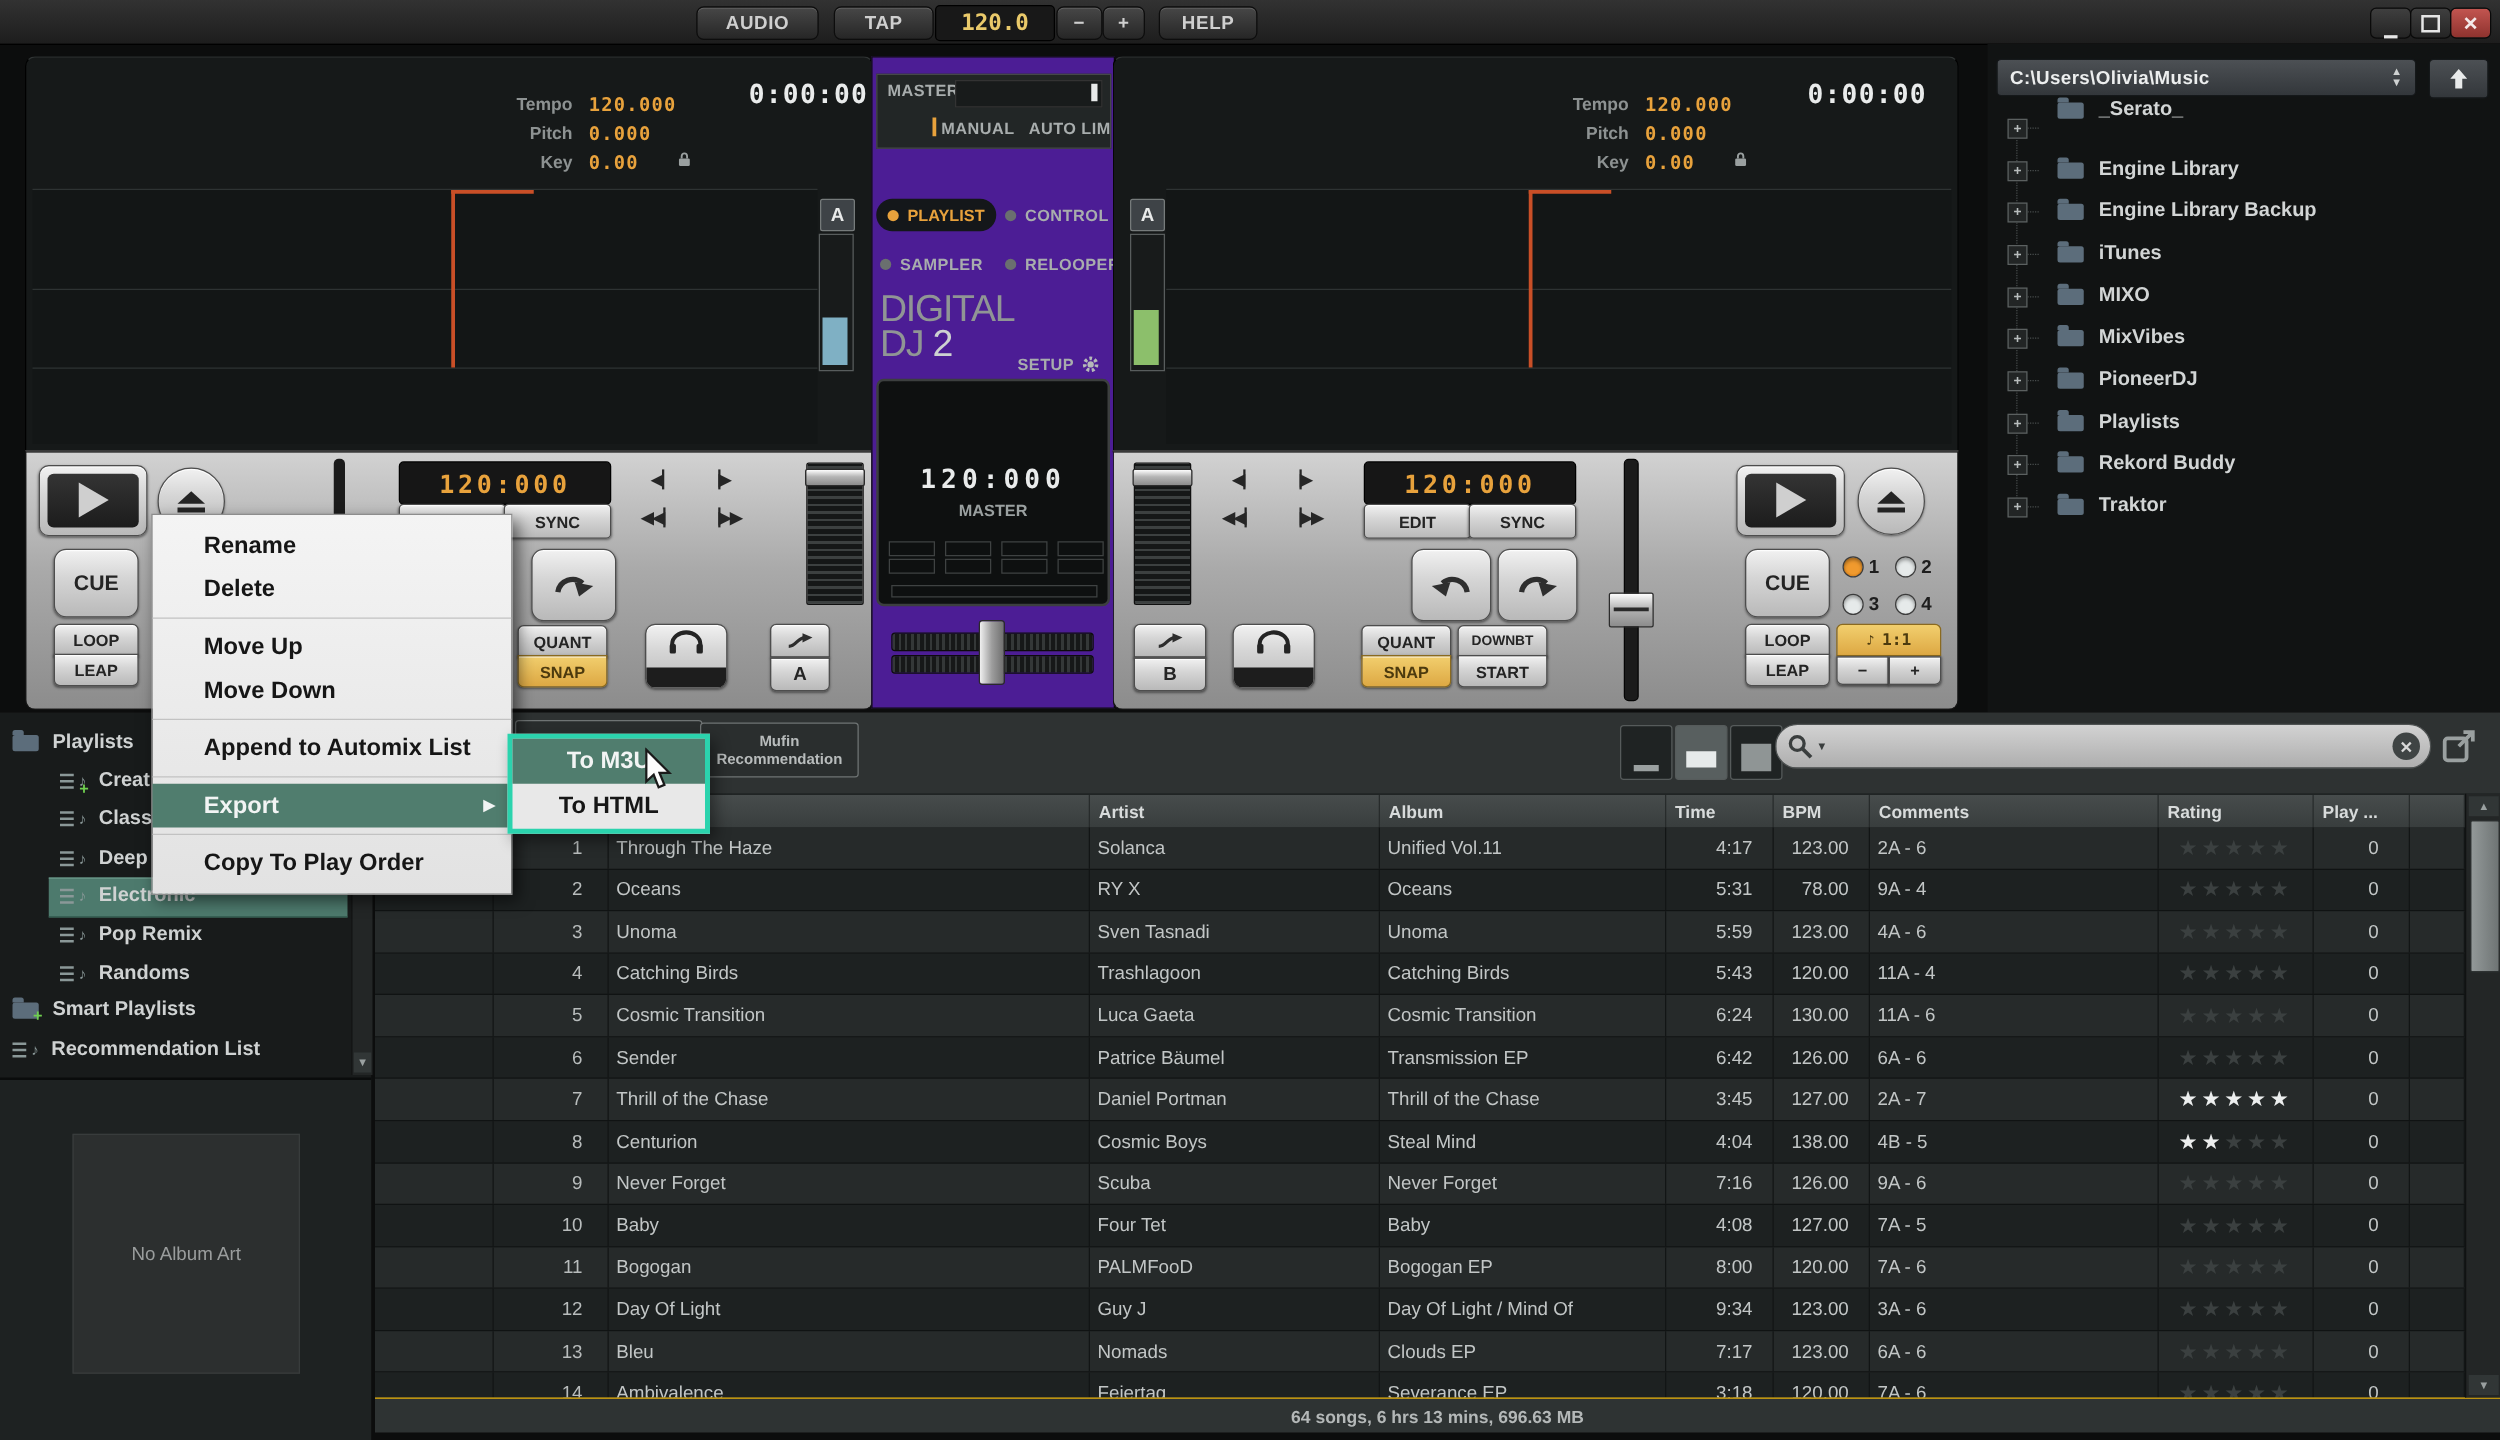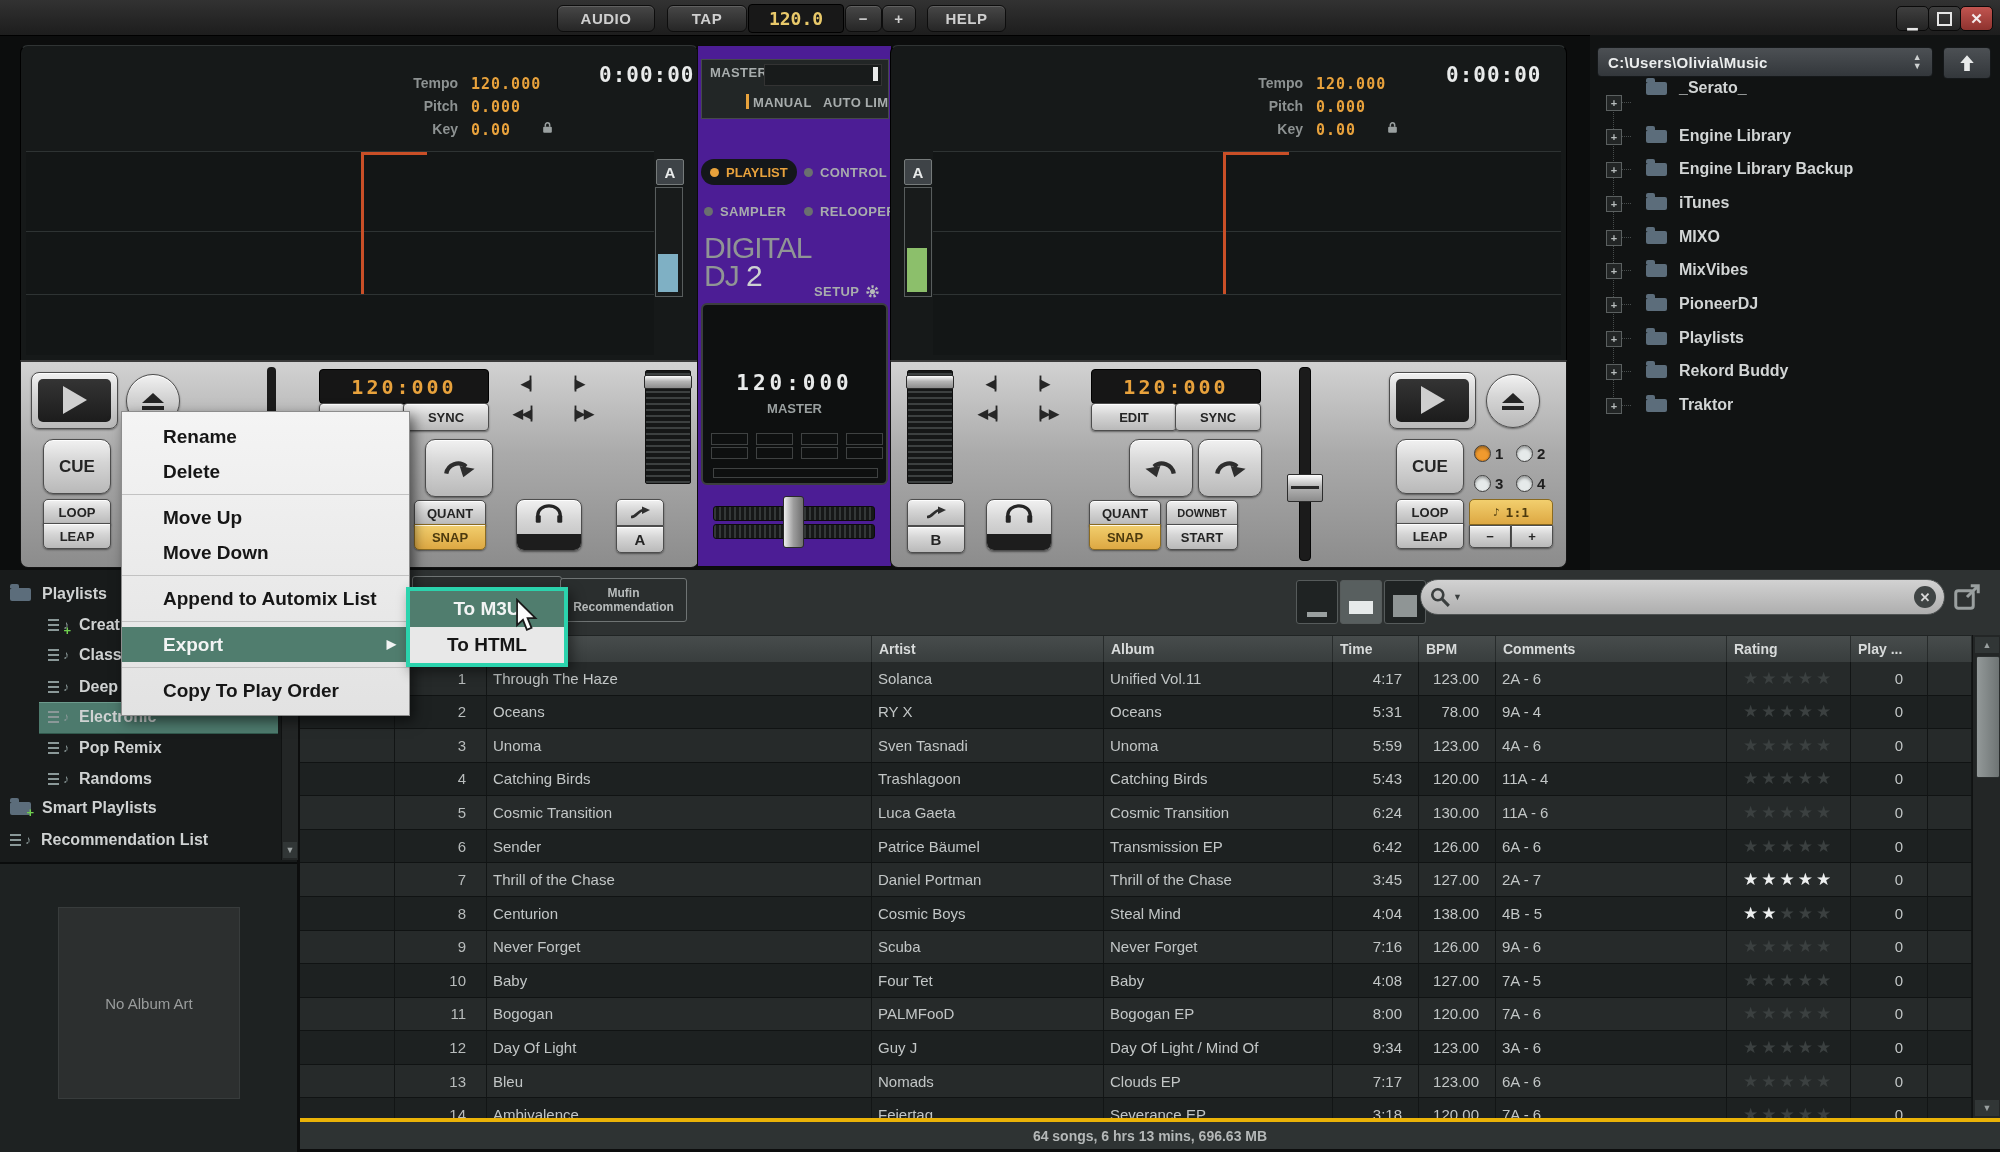--- a/index.html
+++ b/index.html
@@ -91,21 +91,21 @@
      border-bottom:1px solid #101313;color:#c2c6c6;font-size:15px;}
   .trow.light{background:#262a2a;} .trow.dark{background:#1d2121;}
   .trow>div{border-right:1px solid #121515;display:flex;align-items:center;overflow:hidden;white-space:nowrap;}
   .c-num{justify-content:flex-end;padding-right:20px;color:#b8bcbc;}
   .c-pad{padding-left:6px;}
   .c-right{justify-content:flex-end;padding-right:16px;}
   .c-plays{justify-content:flex-end;padding-right:24px;}
   .c-center{justify-content:center;}
   .stars{font-size:17px;letter-spacing:3px;}
   .stars .on{color:#eceeee;} .stars .off{color:#3b4040;}
-  #statusbar{background:#2e3333;border-top:4px solid #eab308;color:#b4b8b8;font-size:14px;font-weight:bold;
+  #statusbar{background:#2e3333;border-top:1px solid #eab308;color:#b4b8b8;font-size:14px;font-weight:bold;
      display:flex;align-items:center;justify-content:center;}
   
   #ctx-menu{background:linear-gradient(180deg,#f4f4f4,#e2e2e2);border:1px solid #8d8d8d;
      box-shadow:4px 5px 12px rgba(0,0,0,.55);padding:7px 0;z-index:60;}
   .menu-item{height:35px;line-height:35px;padding-left:41px;font-size:19px;font-weight:bold;color:#161616;
      display:flex;align-items:center;}
   .menu-item .arr{margin-left:auto;margin-right:13px;font-size:12px;}
   .menu-item.selected{background:#507d6e;color:#f2f4f4;}
   .menu-sep{height:1px;background:#c2c2c2;margin:5px 0;}
   #export-submenu{border:4px solid #2bd3ad;background:#e8e8e8;z-index:65;box-shadow:4px 5px 12px rgba(0,0,0,.45);}

